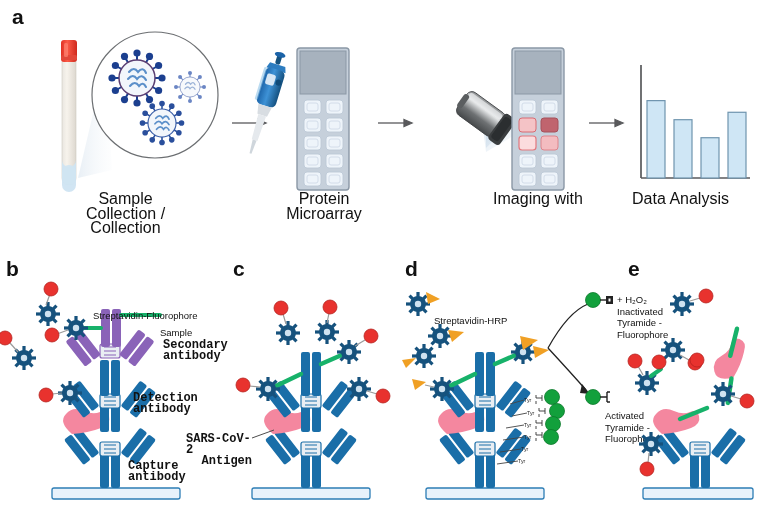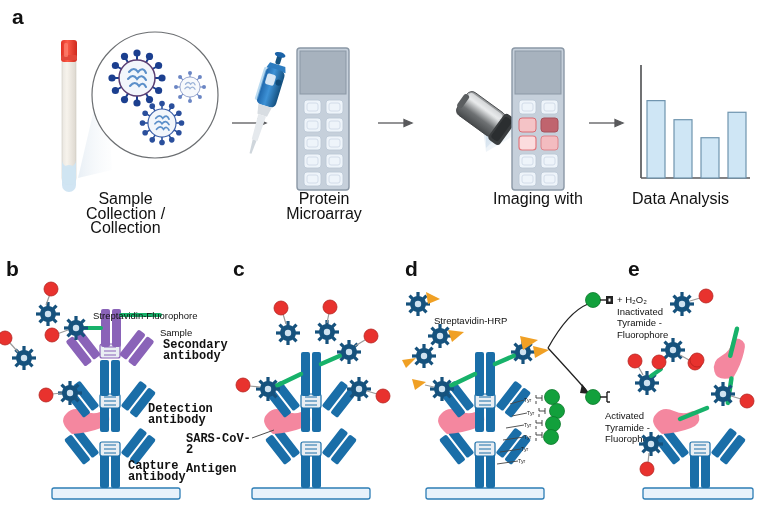--- a/index.html
+++ b/index.html
@@ -429,21 +429,21 @@
     </g>
   </svg>
 
   <div class="lbl-n" style="left:93px;top:310px;">Streptavidin-Fluorophore</div>
   <div class="lbl-n" style="left:160px;top:327px;">Sample</div>
 
   <div style="position:absolute;left:163px;top:340px;">
     <div class="lbl-b" style="position:relative;">Secondary</div>
     <div class="lbl-b" style="position:relative;">antibody</div>
   </div>
-  <div style="position:absolute;left:133px;top:404px;margin-left:15px;">
+  <div style="position:absolute;left:133px;top:393px;">
     <div class="lbl-b" style="position:relative;">Detection</div>
     <div class="lbl-b" style="position:relative;">antibody</div>
   </div>
   <div style="position:absolute;left:128px;top:461px;">
     <div class="lbl-b" style="position:relative;">Capture</div>
     <div class="lbl-b" style="position:relative;">antibody</div>
   </div>
 
   <svg class="abs" style="left:232px;top:256px;" width="175" height="257" viewBox="0 0 175 257">
     <rect x="20" y="232" width="118" height="11" rx="2" fill="#e8f2fb" stroke="#2d7db5" stroke-width="1.3"></rect>
@@ -574,21 +574,21 @@
         <line x1="8" y1="2" x2="18" y2="5" stroke="#9a9a9a" stroke-width="1.2"></line>
         <circle cx="24" cy="7" r="7" fill="#e8322e" stroke="#b5231f" stroke-width="0.8"></circle>
       </g>
     </g>
 
     <line x1="20" y1="182" x2="42" y2="174" stroke="#4d4d4d" stroke-width="1"></line>
   </svg>
 
   <div style="position:absolute;left:186px;top:434px;text-align:right;width:66px;">
     <div class="lbl-b" style="position:relative;text-align:left;">SARS-CoV-2</div>
-    <div class="lbl-b" style="position:relative;text-align:left;margin-top:8px;">Antigen</div>
+    <div class="lbl-b" style="position:relative;text-align:right;">Antigen</div>
   </div>
 
   <svg class="abs" style="left:400px;top:256px;" width="240" height="257" viewBox="0 0 240 257">
     <rect x="26" y="232" width="118" height="11" rx="2" fill="#e8f2fb" stroke="#2d7db5" stroke-width="1.3"></rect>
 
     <g>
       <rect x="75" y="198" width="9" height="34" rx="2" fill="#1a6ea8"></rect>
       <rect x="86" y="198" width="9" height="34" rx="2" fill="#1a6ea8"></rect>
       <rect x="75" y="186" width="20" height="14" rx="2" fill="#e9eef3" stroke="#1a6ea8" stroke-width="1.2"></rect>
       <line x1="79" y1="189" x2="91" y2="189" stroke="#1a6ea8" stroke-width="1"></line>

